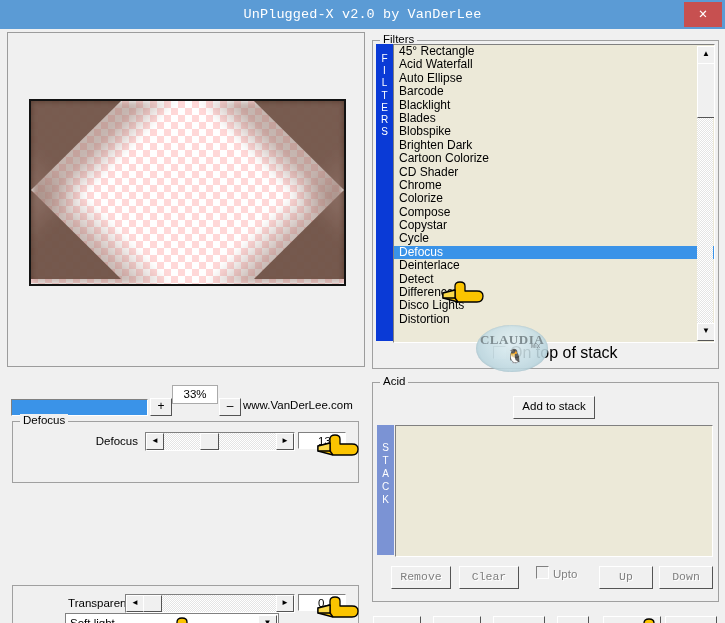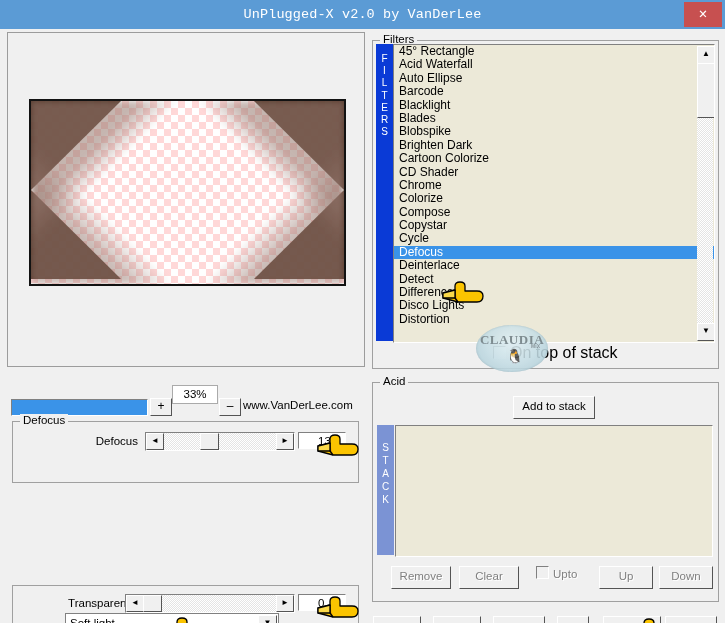--- a/index.html
+++ b/index.html
@@ -187,21 +187,21 @@
     color:#ffffff;font-size:10px;line-height:13px;text-align:center;padding-top:16px;
     box-sizing:border-box;
   }
   .stack-list{
     position:absolute;left:22px;top:42px;width:316px;height:130px;background:#ece9d8;
     border:1px solid;border-color:#808080 #ffffff #ffffff #808080;
   }
   .sbtn{
     position:absolute;height:21px;background:#f0f0f0;
     border:1px solid;border-color:#ffffff #545454 #545454 #ffffff;
-    font-size:11.5px;line-height:19px;text-align:center;cursor:pointer;
+    font-size:11.5px;line-height:19px;text-align:center;cursor:pointer;font-family:Liberation Mono, monospace;
   }
   .sbtn.disabled{color:#808080;text-shadow:1px 1px 0 #ffffff;}
 
   .upto{position:absolute;left:163px;top:183px;font-size:11.5px;color:#808080;text-shadow:1px 1px 0 #ffffff;text-align:right;}
   .chk-d{
     display:inline-block;width:11px;height:11px;background:#f0f0f0;
     border:1px solid;border-color:#808080 #ffffff #ffffff #808080;
     vertical-align:-1px;margin-right:4px;
   }
 

